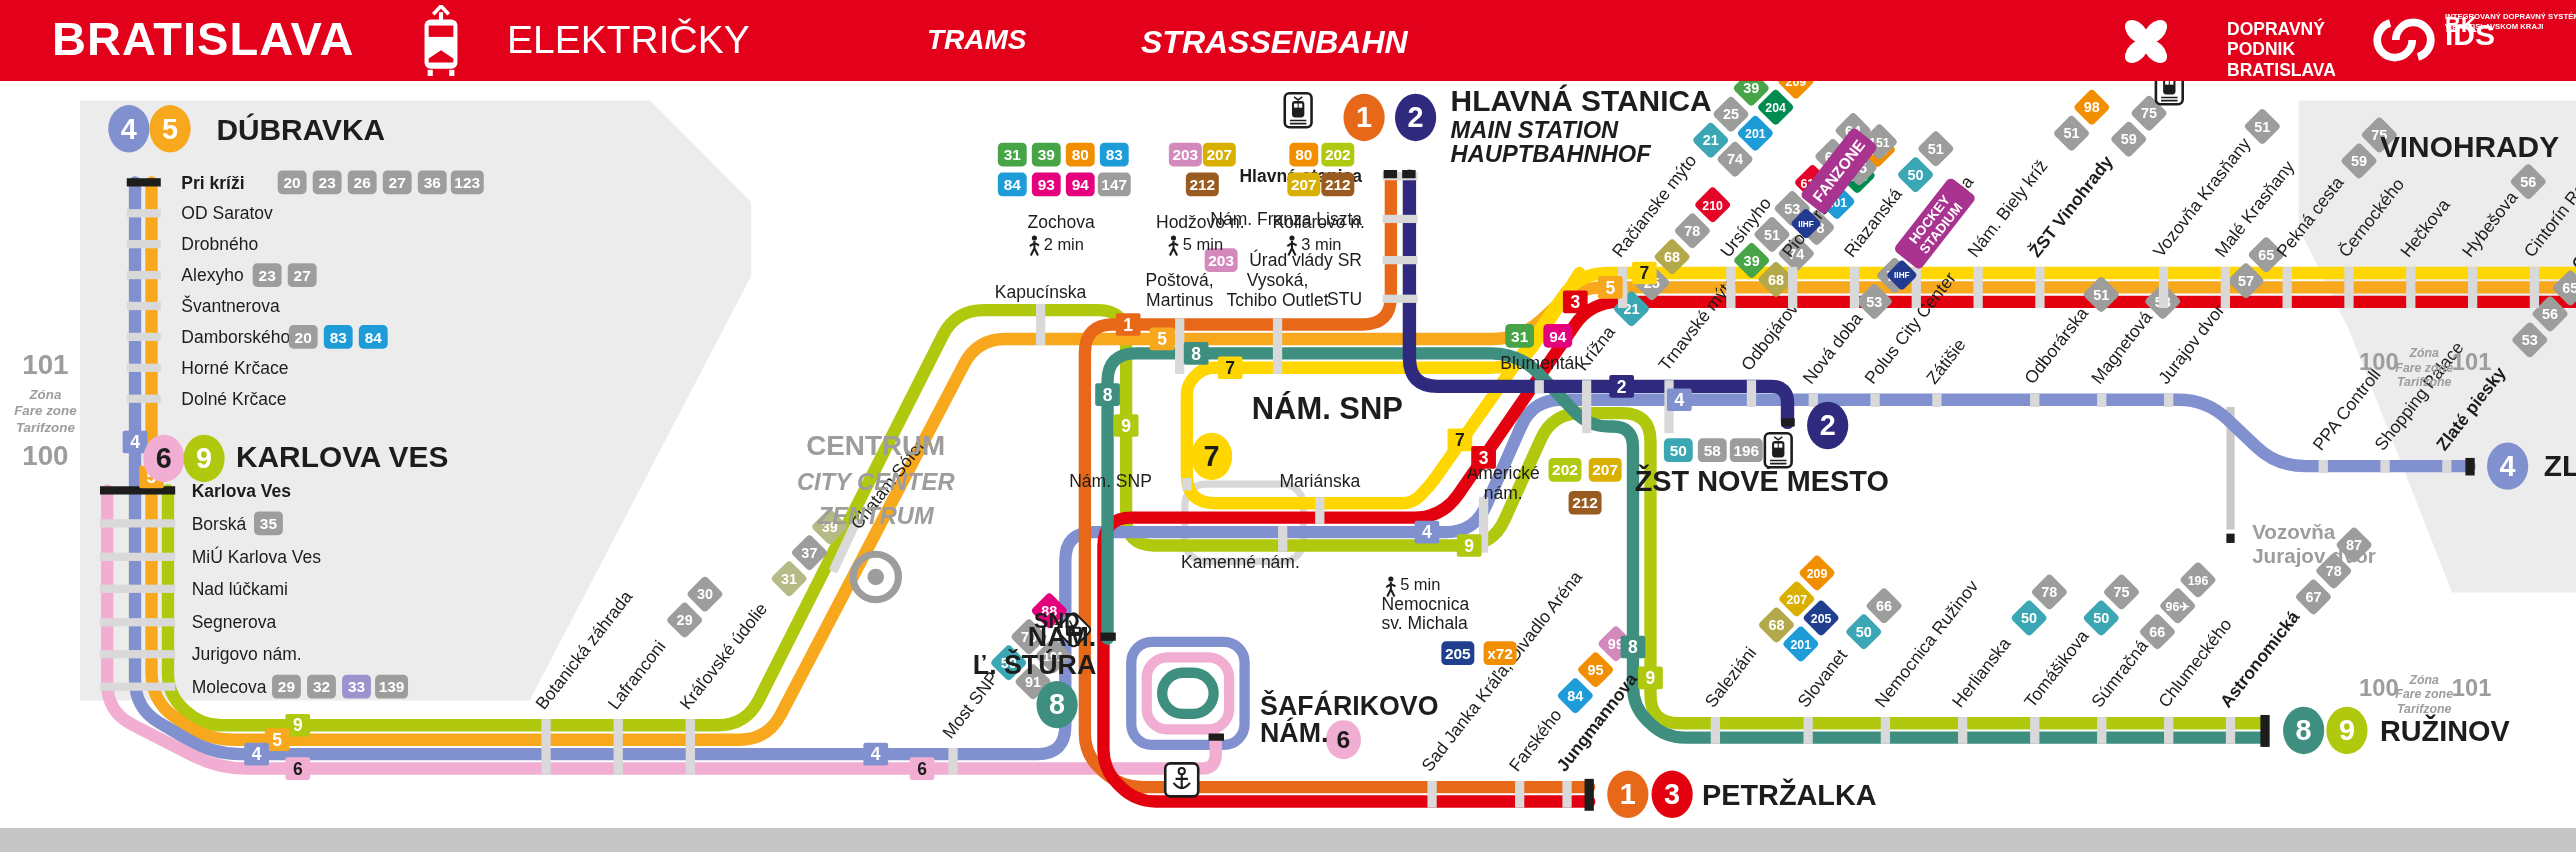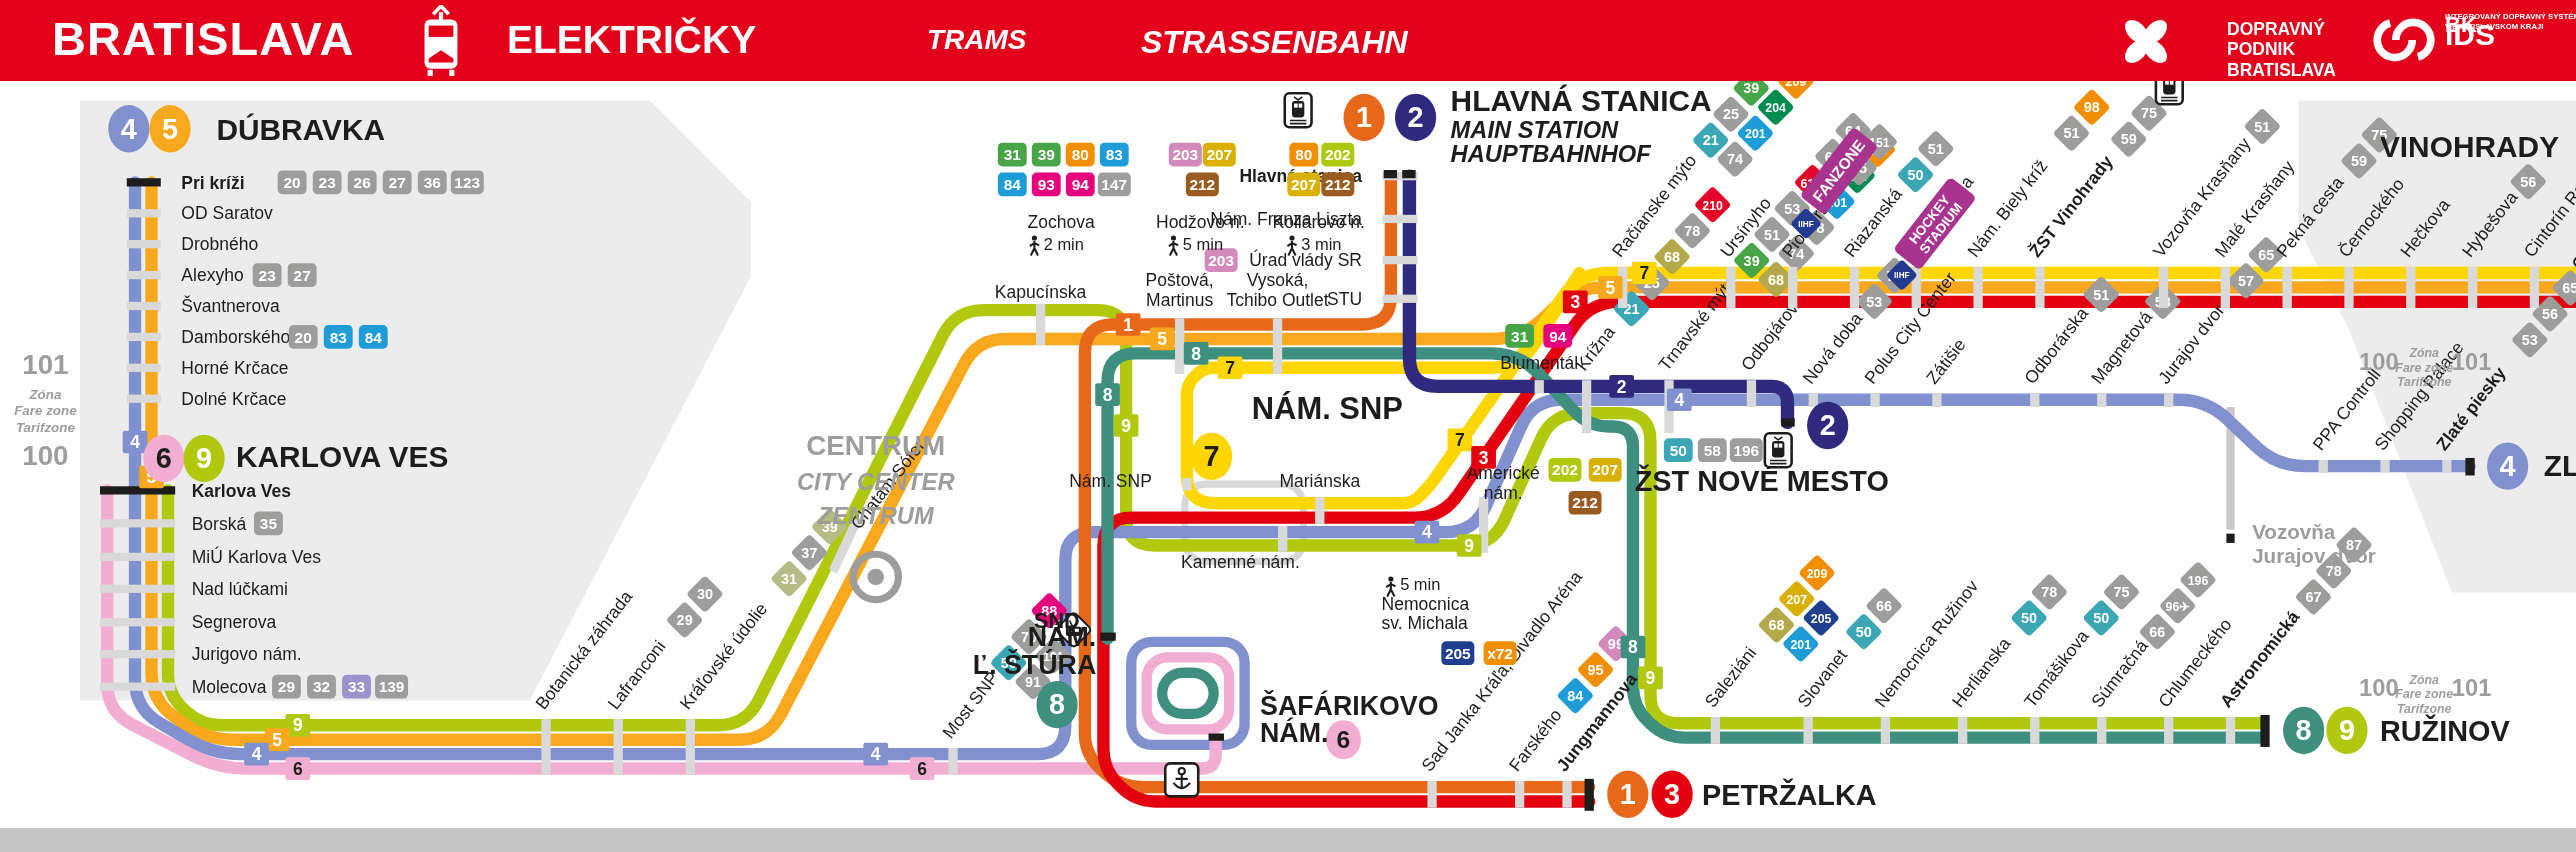--- a/index.html
+++ b/index.html
@@ -1,21 +1,21 @@
 <!DOCTYPE html>
 <html style="font-size:8.2px"><head>
 <meta charset="utf-8">
 <style>
   html,body{margin:0;padding:0;background:#fff;}
   body{font-family:"Liberation Sans",sans-serif;}
   #stage{position:relative;width:3012px;height:852px;overflow:hidden;background:#fff;}
   #hdr{position:absolute;left:0;top:0;width:3012px;height:81px;background:#e2001a;overflow:hidden;}
   #hdr span{position:absolute;color:#fff;white-space:nowrap;}
   .t-title{left:52px;top:11.3px;font-size:47px;font-weight:700;letter-spacing:1px;}
-  .t-sub{left:507px;top:17.5px;font-size:39px;font-weight:700;}
+  .t-sub{left:507px;top:17.5px;font-size:39px;font-weight:400;}
   .t-en{left:927px;top:24px;font-size:28px;font-weight:700;font-style:italic;}
   .t-de{left:1141px;top:24px;font-size:32px;font-weight:700;font-style:italic;}
   .lg{position:absolute;color:#fff;}
   .lg .l1{font-size:17.5px;font-weight:700;line-height:20.6px;}
   .lg .small{font-size:7.7px;font-weight:700;line-height:9.3px;}
   #map{position:absolute;left:0;top:0;}
   #foot{position:absolute;left:0;top:828px;width:3012px;height:24px;background:#c6c6c6;}
 </style>
 </head>
 <body>

